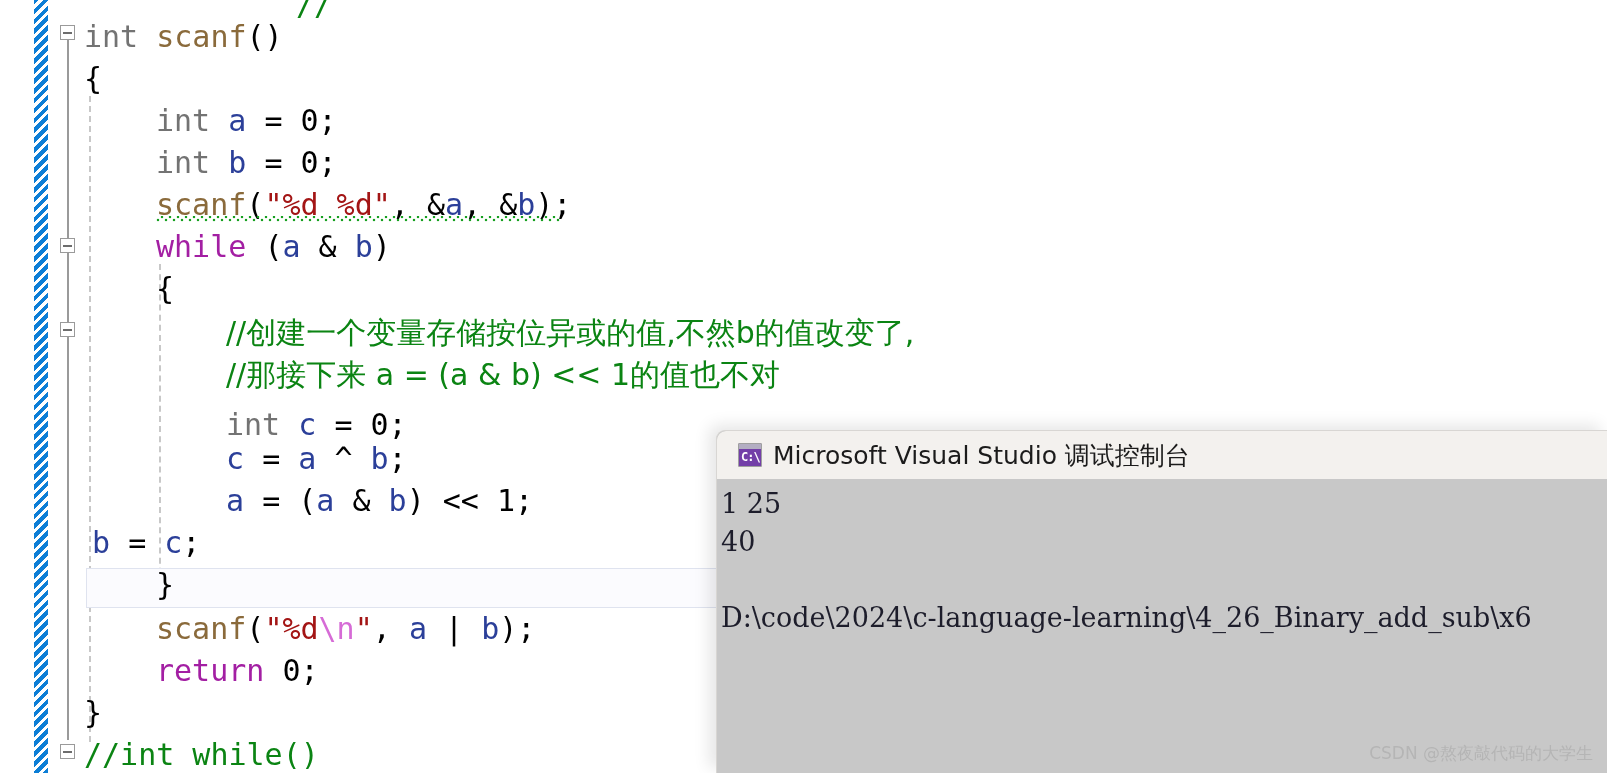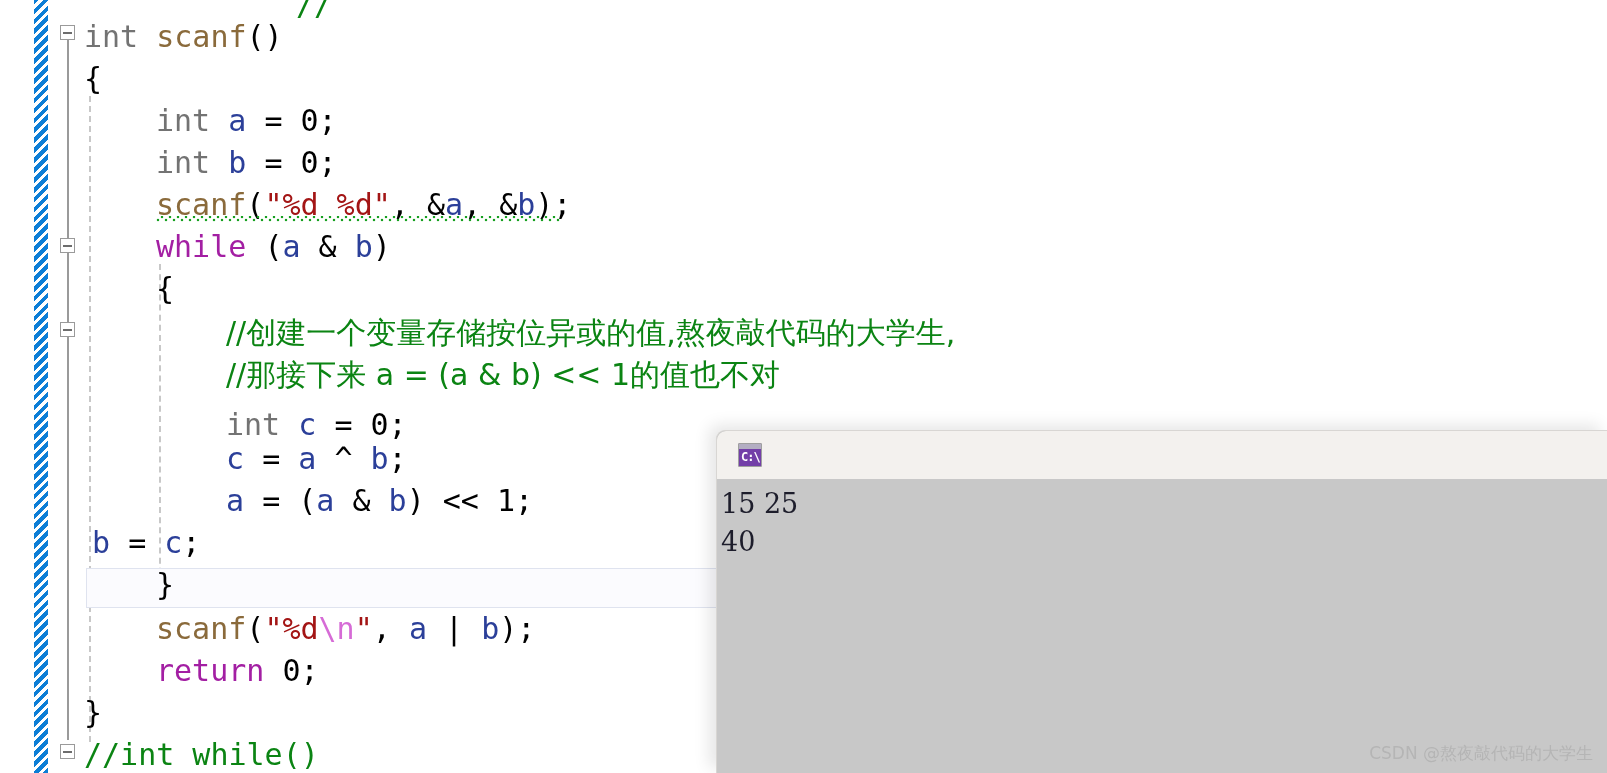--- a/index.html
+++ b/index.html
@@ -234,21 +234,21 @@
 
     <div id="code-lines">
         <div class="code-line" style="top: -16px; padding-left: 296px;"><span class="tok-cmt">//</span></div>
         <div class="code-line" style="top: 16px; padding-left: 84px;"><span class="tok-kw">int </span><span class="tok-fn">scanf</span><span class="tok-punct">()</span></div>
         <div class="code-line" style="top: 58px; padding-left: 84px;"><span class="tok-punct">{</span></div>
         <div class="code-line" style="top: 100px; padding-left: 156px;"><span class="tok-kw">int </span><span class="tok-var">a </span><span class="tok-punct">= </span><span class="tok-num">0</span><span class="tok-punct">;</span></div>
         <div class="code-line" style="top: 142px; padding-left: 156px;"><span class="tok-kw">int </span><span class="tok-var">b </span><span class="tok-punct">= </span><span class="tok-num">0</span><span class="tok-punct">;</span></div>
         <div class="code-line" style="top: 184px; padding-left: 156px;"><span class="tok-fn">scanf</span><span class="tok-punct">(</span><span class="tok-str">"%d %d"</span><span class="tok-punct">, &amp;</span><span class="tok-var">a</span><span class="tok-punct">, &amp;</span><span class="tok-var">b</span><span class="tok-punct">);</span></div>
         <div class="code-line" style="top: 226px; padding-left: 156px;"><span class="tok-ctrl">while </span><span class="tok-punct">(</span><span class="tok-var">a </span><span class="tok-punct">&amp; </span><span class="tok-var">b</span><span class="tok-punct">)</span></div>
         <div class="code-line" style="top: 268px; padding-left: 156px;"><span class="tok-punct">{</span></div>
-        <div class="code-line" style="top: 312px; padding-left: 226px;"><span class="tok-cmt cn">//创建一个变量存储按位异或的值,熬夜敲代码的大学生,</span></div>
+        <div class="code-line" style="top: 312px; padding-left: 226px;"><span class="tok-cmt cn">//创建一个变量存储按位异或的值,不然b的值改变了,</span></div>
         <div class="code-line" style="top: 354px; padding-left: 226px;"><span class="tok-cmt cn">//那接下来 a = (a &amp; b) &lt;&lt; 1的值也不对</span></div>
         <div class="code-line" style="top: 404px; padding-left: 226px;"><span class="tok-kw">int </span><span class="tok-var">c </span><span class="tok-punct">= </span><span class="tok-num">0</span><span class="tok-punct">;</span></div>
         <div class="code-line" style="top: 438px; padding-left: 226px;"><span class="tok-var">c </span><span class="tok-punct">= </span><span class="tok-var">a </span><span class="tok-punct">^ </span><span class="tok-var">b</span><span class="tok-punct">;</span></div>
         <div class="code-line" style="top: 480px; padding-left: 226px; text-align: center;"><span class="tok-var">a </span><span class="tok-punct">= (</span><span class="tok-var">a </span><span class="tok-punct">&amp; </span><span class="tok-var">b</span><span class="tok-punct">) &lt;&lt; </span><span class="tok-num">1</span><span class="tok-punct">;</span></div>
         <div class="code-line" style="top: 522px; padding-left: 92px;"><span class="tok-var">b </span><span class="tok-punct">= </span><span class="tok-var">c</span><span class="tok-punct">;</span></div>
         <div class="code-line" style="top: 564px; padding-left: 156px;"><span class="tok-punct">}</span></div>
         <div class="code-line" style="top: 608px; padding-left: 156px;"><span class="tok-fn">scanf</span><span class="tok-punct">(</span><span class="tok-str">"%d</span><span class="tok-esc">\n</span><span class="tok-str">"</span><span class="tok-punct">, </span><span class="tok-var">a </span><span class="tok-punct">| </span><span class="tok-var">b</span><span class="tok-punct">);</span></div>
         <div class="code-line" style="top: 650px; padding-left: 156px;"><span class="tok-ctrl">return </span><span class="tok-num">0</span><span class="tok-punct">;</span></div>
         <div class="code-line" style="top: 692px; padding-left: 84px;"><span class="tok-punct">}</span></div>
         <div class="code-line" style="top: 734px; padding-left: 84px;"><span class="tok-cmt">//int while()</span></div>
@@ -257,27 +257,29 @@
     <div class="squiggle" style="left:156px; top:216px; width:404px;"></div>
 
   </div>
 
   <div id="console-window">
 
     <div id="console-titlebar">
       <div id="console-icon">
         <span class="prompt">C:\</span>
       </div>
+      <div id="console-title-text">Microsoft Visual Studio 调试控制台</div>
     </div>
 
     <div id="console-body">
       <div id="console-lines">
-          <div class="console-line">15 25</div>
+          <div class="console-line">1 25</div>
           <div class="console-line">40</div>
           <div class="console-line console-blank"></div>
+          <div class="console-line">D:\code\2024\c-language-learning\4_26_Binary_add_sub\x6</div>
         </div>
     </div>
 
   </div>
 
   <div id="watermark">CSDN @熬夜敲代码的大学生</div>
 
 </div>
 
 </body></html>

